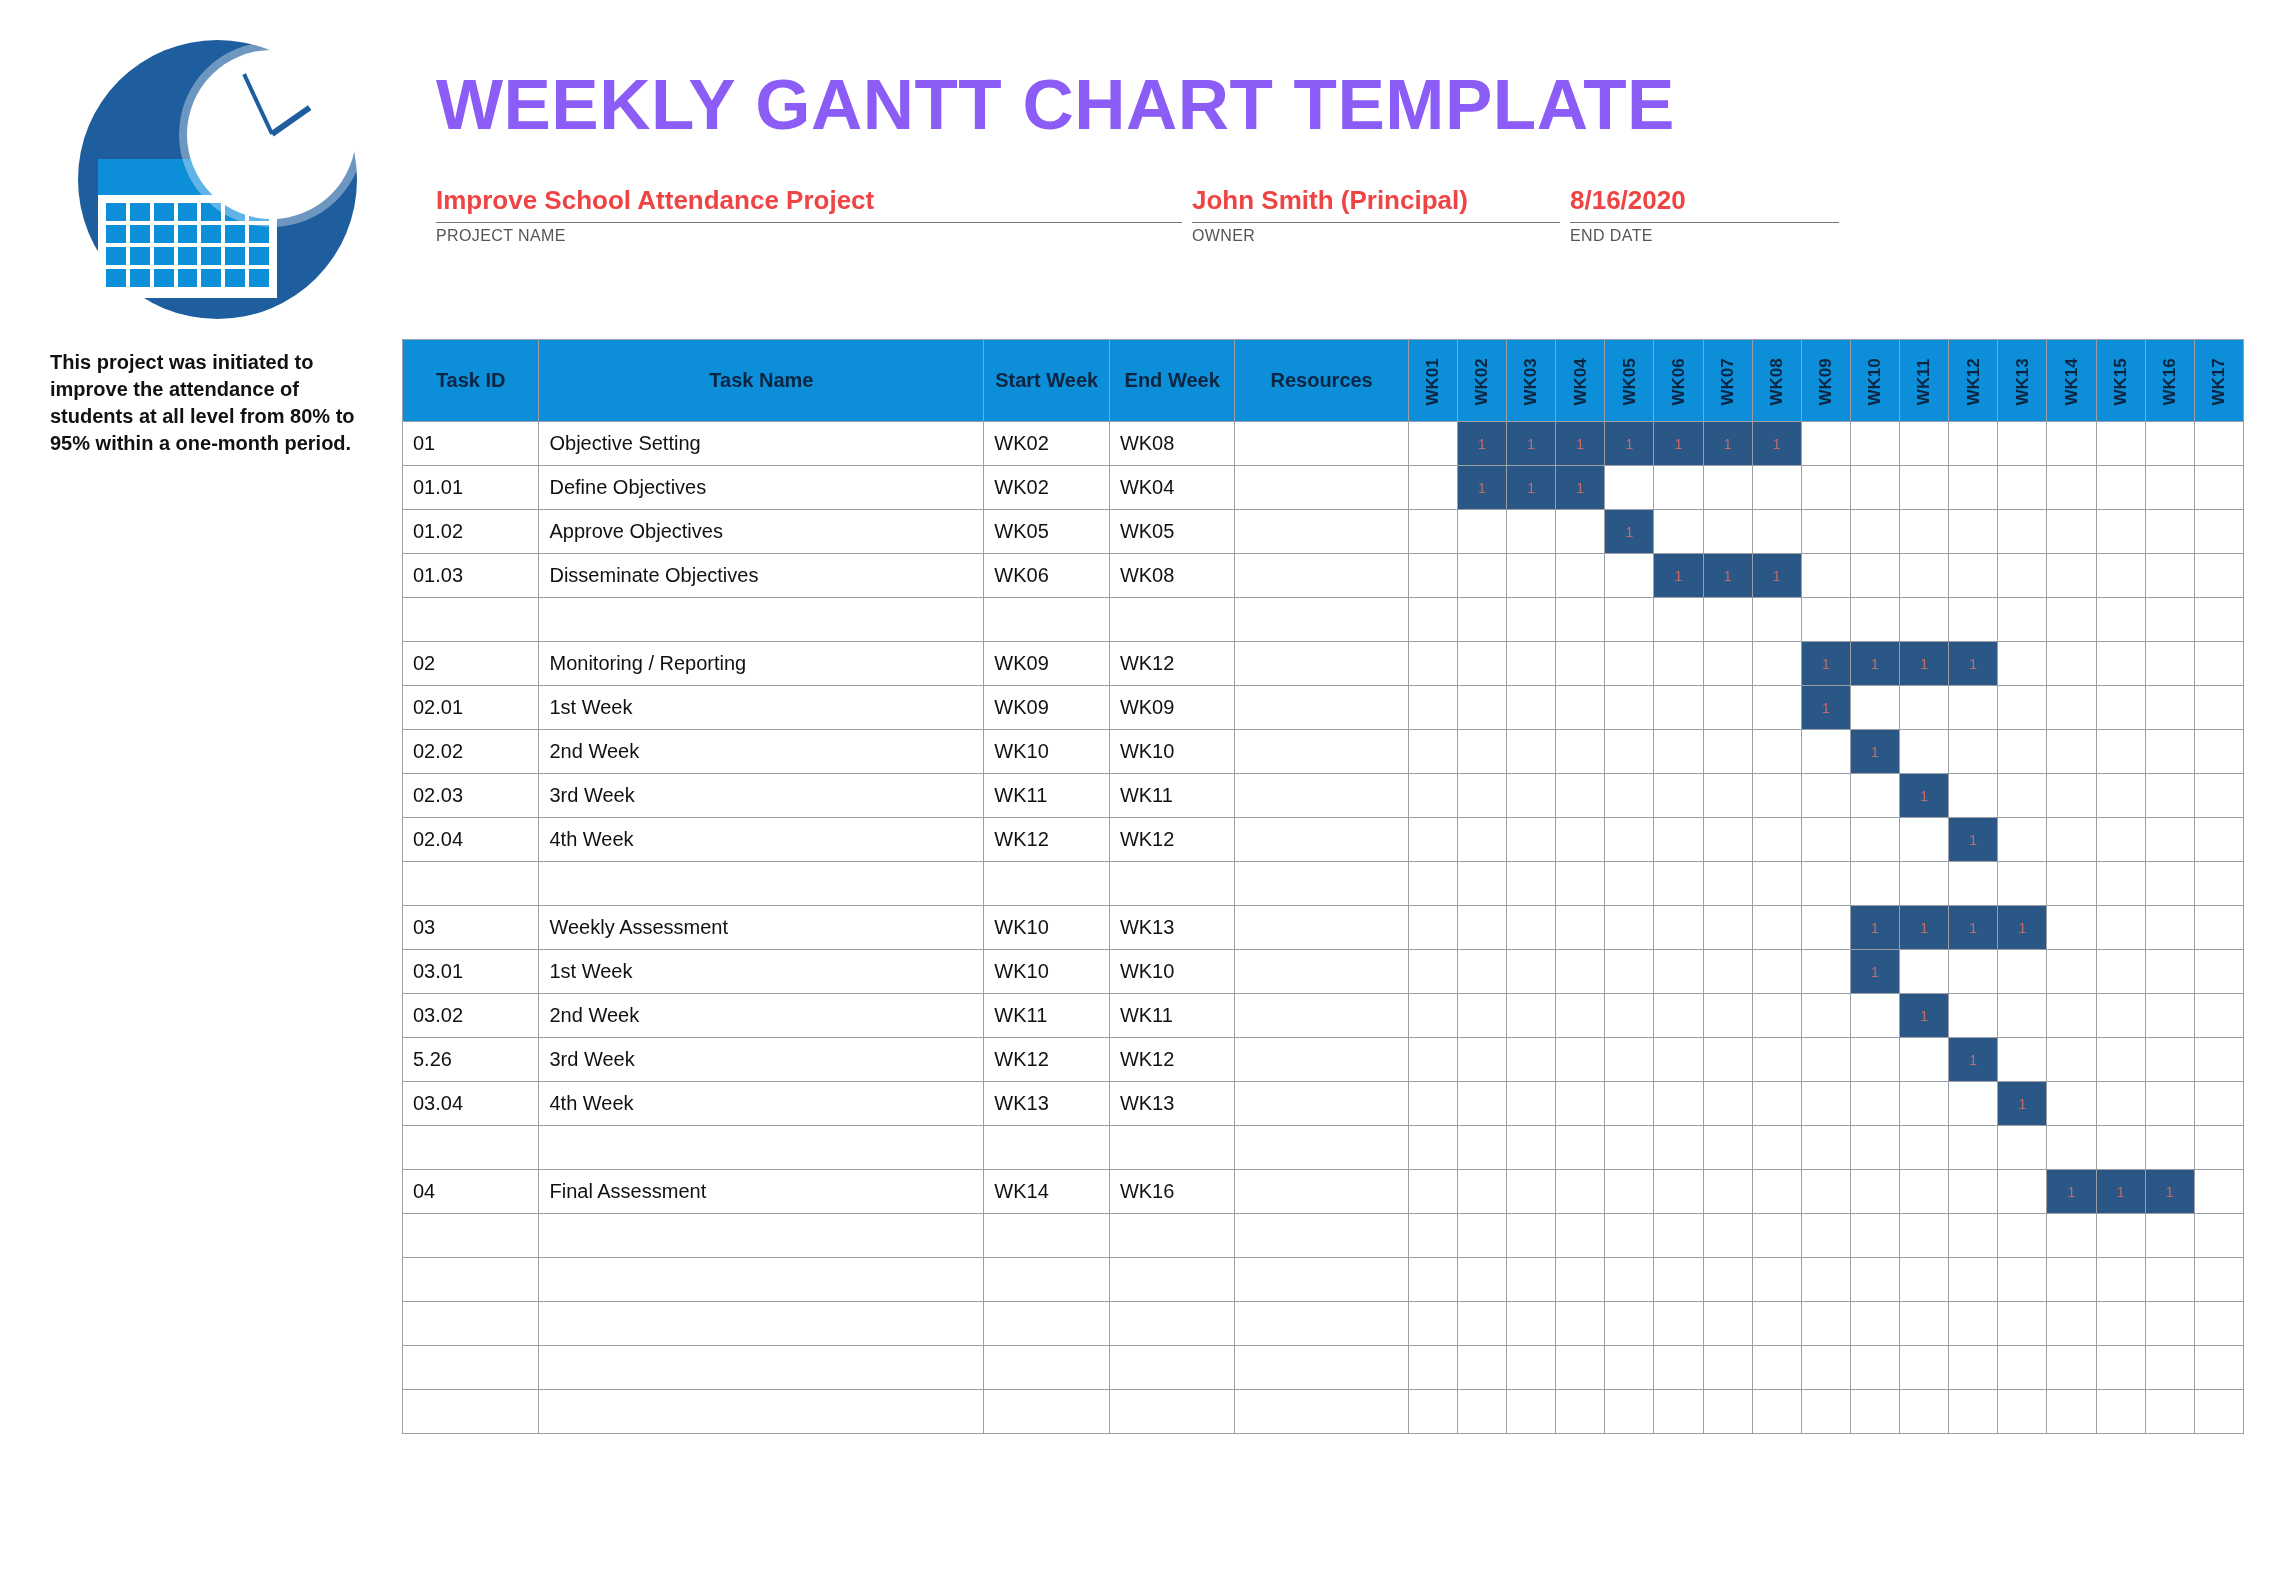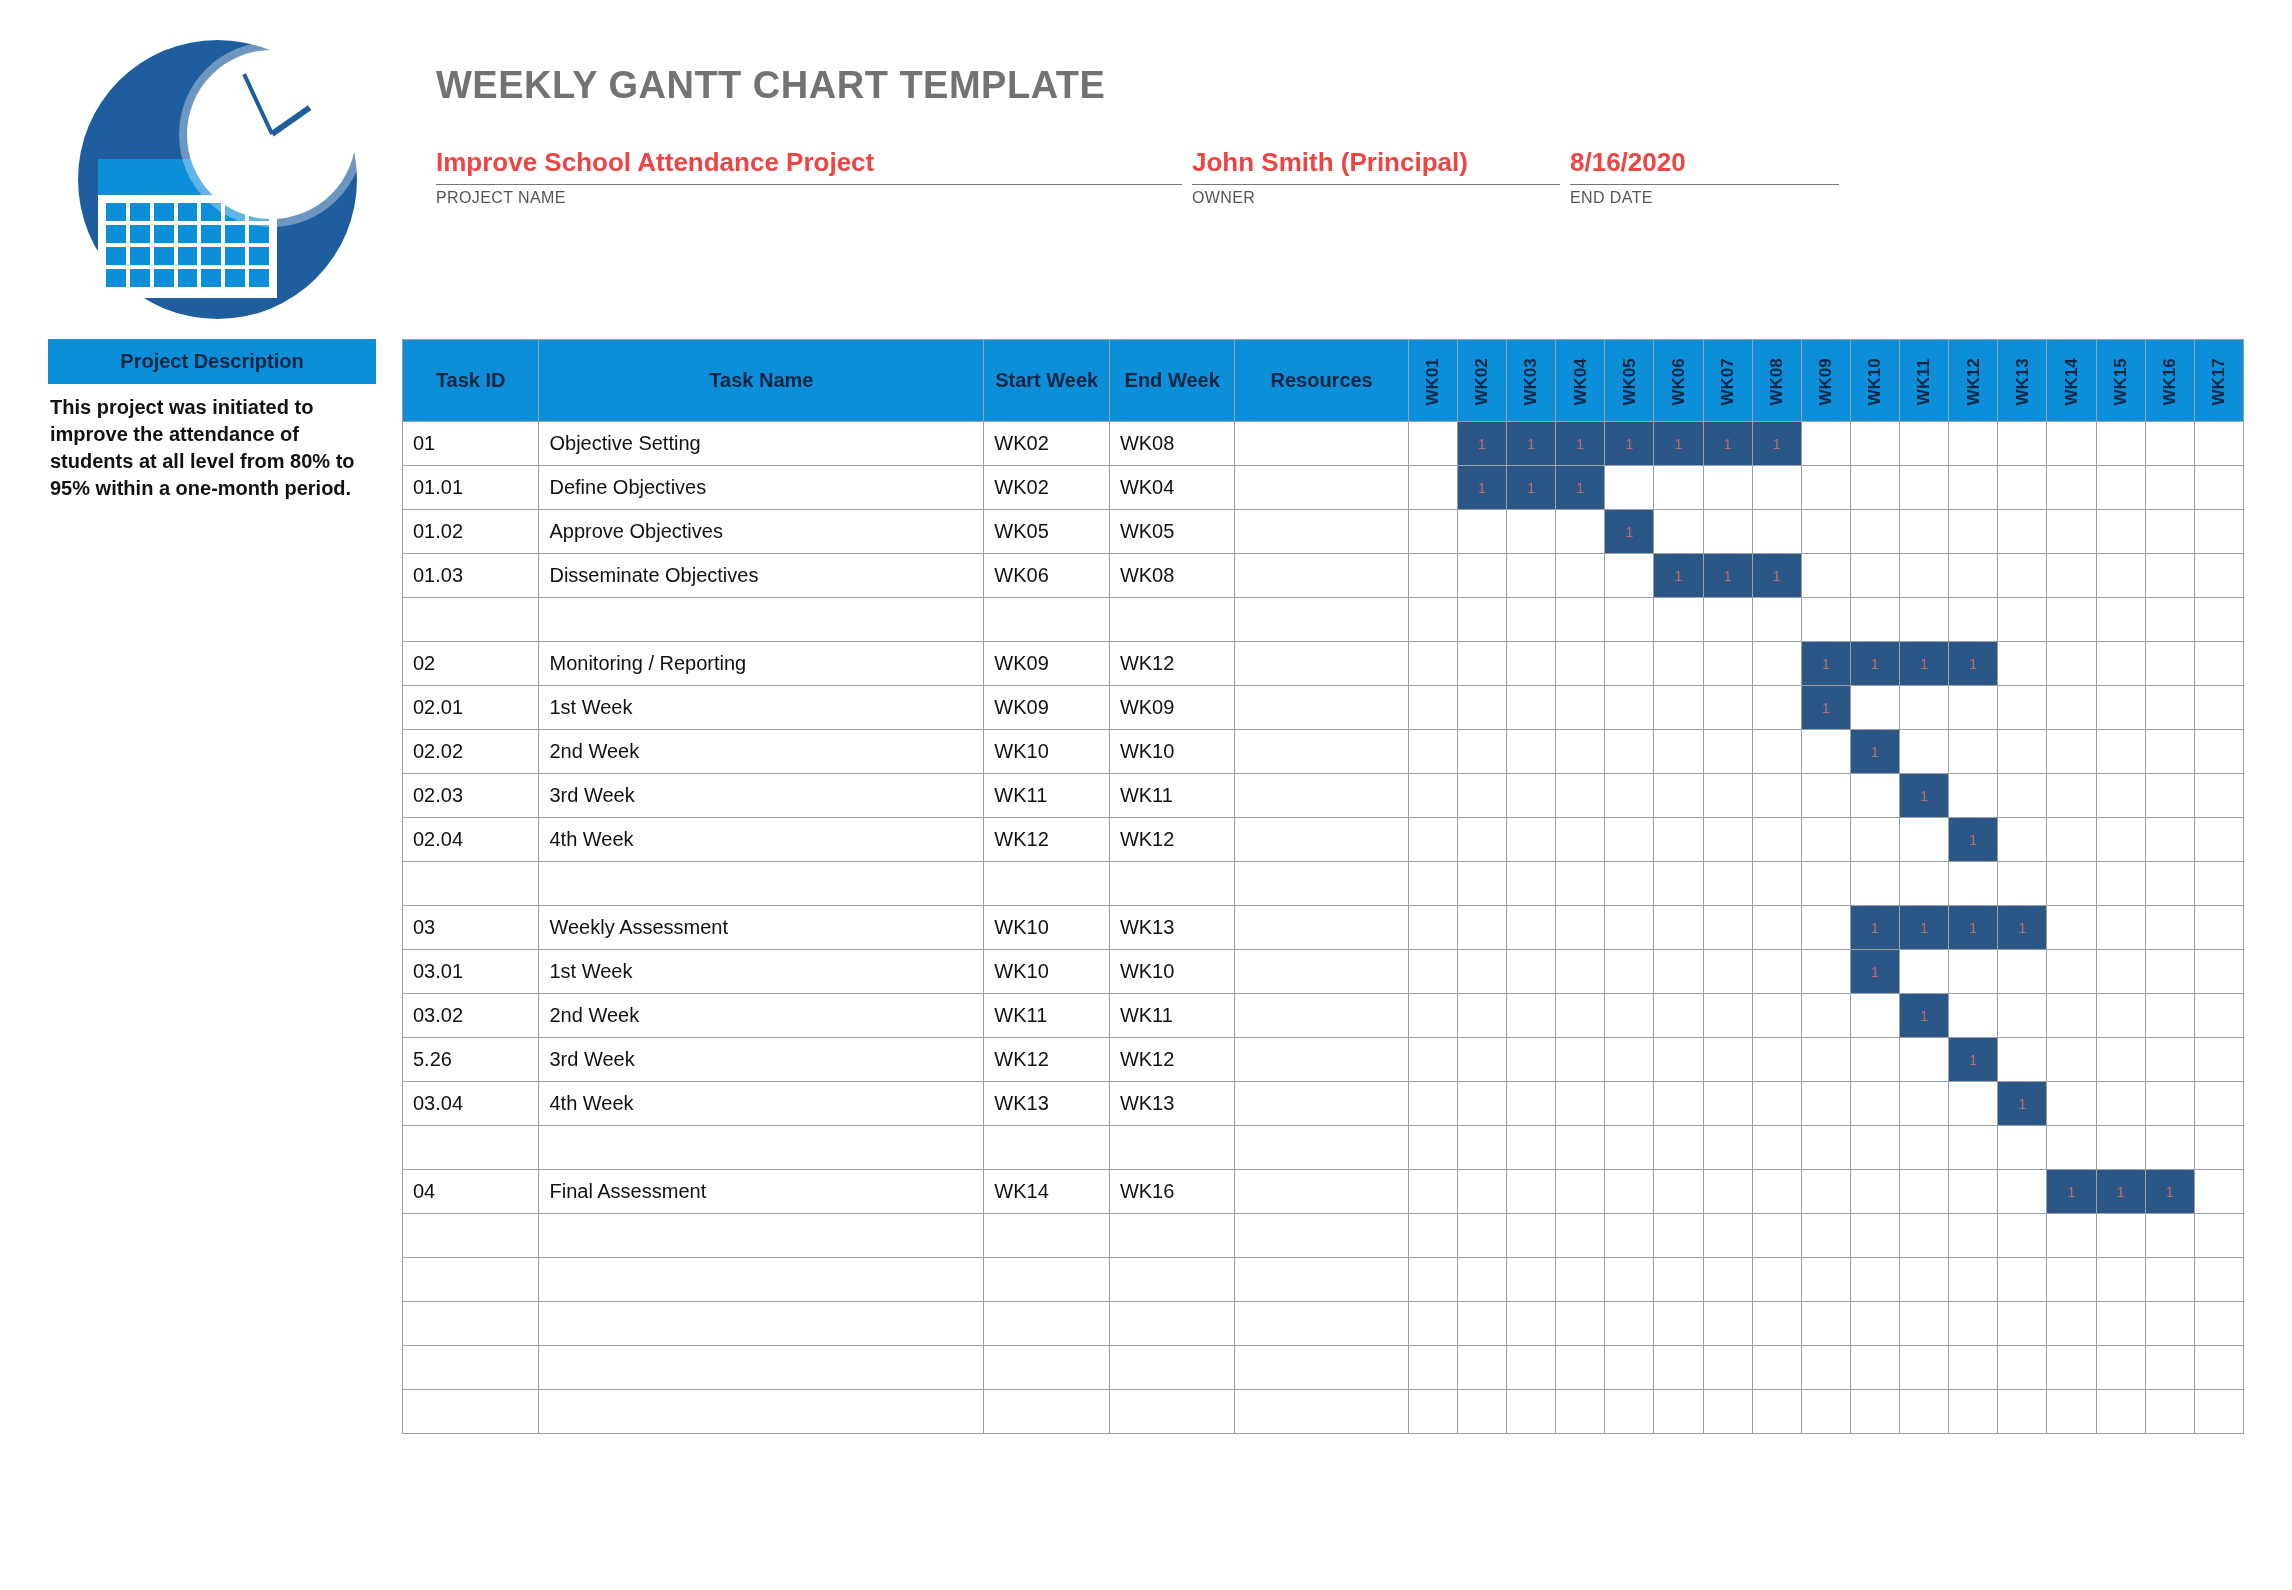--- a/index.html
+++ b/index.html
@@ -71,23 +71,23 @@
     width: 6px; height: 46px; top: 38px;
     transform: translateX(-50%) rotate(55deg);
   }
   .logo-clock::after { 
     width: 4px; height: 66px; top: 18px;
     transform: translateX(-50%) rotate(-25deg);
   }
 
   .title-area { flex: 1; padding-top: 24px; }
   .main-title {
-    font-size: 38px;
+    font-size: 71px;
     font-weight: 800;
-    color: #737373;
+    color: #8b5cf6;
     letter-spacing: 0.5px;
     margin: 0 0 40px 0;
   }
 
   
   .meta-row {
     display: grid;
     grid-template-columns: 756px 378px 279px 279px;
     gap: 0;
     align-items: end;
@@ -270,21 +270,20 @@
           <div class="meta-label">END DATE</div>
         </div>
       </div>
     </div>
   </div>
 
   <div class="content-row">
 
     <div class="side-col">
       <div class="side-box">
-        <div class="side-head">Project Description</div>
         <div class="side-body">This project was initiated to improve the attendance of students at all level from 80% to 95% within a one-month period.</div>
       </div>
 
       <div style="height:299px"></div>
 
     </div>
 
     <div class="gantt-wrap">
       <table class="gantt">
         <colgroup>

